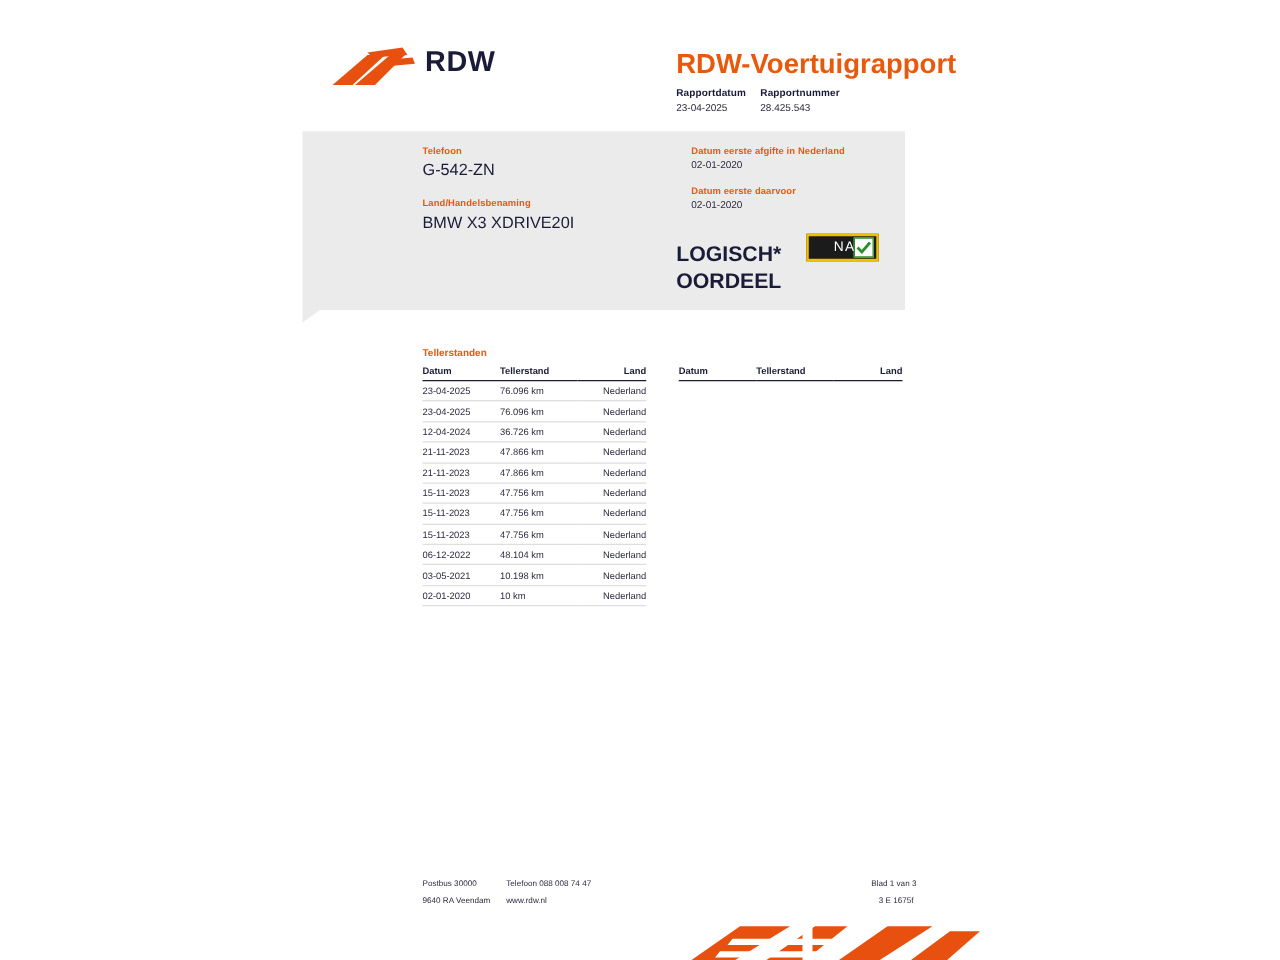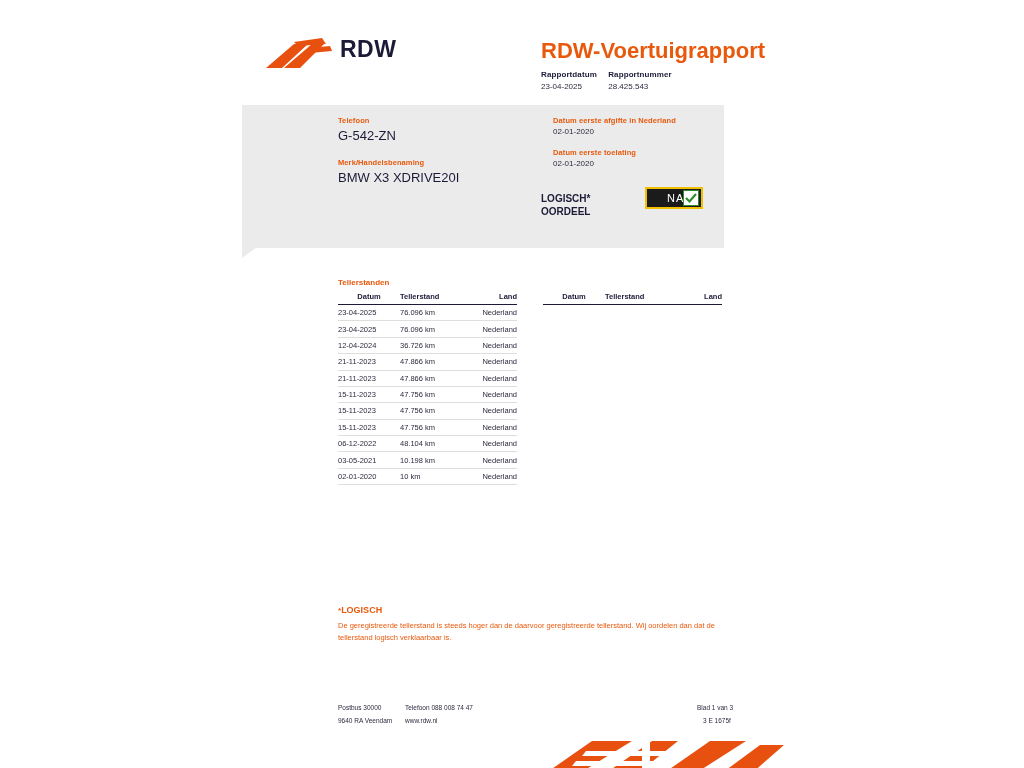--- a/index.html
+++ b/index.html
@@ -122,21 +122,21 @@
   .panel-right .block { margin-bottom: 12px; margin-left: 12px; }
   .small-value {
     font-size: 8px;
     color: #2b2b40;
     margin-top: 2px;
   }
   .verdict {
     position: absolute;
     left: 299px;
     top: 88px;
-    font-size: 10px;
+    font-size: 17px;
     font-weight: bold;
     color: #1b1b38;
     line-height: 1.25;
   }
   .nap-badge {
     position: absolute;
     left: 403px;
     top: 82px;
     width: 58px;
     height: 22px;
@@ -186,21 +186,21 @@
     border-collapse: collapse;
     font-size: 7.5px;
     color: #2b2b40;
   }
   table.odo th {
     font-size: 7.5px;
     font-weight: bold;
     color: #1b1b38;
     border-bottom: 1px solid #1b1b38;
     padding: 0 0 3px 0;
-    text-align: center;
+    text-align: left;
   }
   table.odo th.num, table.odo td.num { text-align: left; }
   table.odo th.land, table.odo td.land { text-align: right; }
   table.odo td {
     padding: 3.2px 0;
     border-bottom: 1px solid #dedede;
     white-space: nowrap;
   }
   .col-date { width: 62px; }
   .col-odo { width: 62px; }
@@ -294,31 +294,31 @@
     </div>
   </div>
 
   <div class="panel">
     <div class="panel-left">
       <div class="block">
         <div class="field-label">Telefoon</div>
         <div class="field-value">G-542-ZN</div>
       </div>
       <div class="block">
-        <div class="field-label">Merk/Handelsbenaming</div>
+        <div class="field-label">Land/Handelsbenaming</div>
         <div class="field-value">BMW X3 XDRIVE20I</div>
       </div>
     </div>
     <div class="panel-right">
       <div class="block">
         <div class="field-label">Datum eerste afgifte in Nederland</div>
         <div class="small-value">02-01-2020</div>
       </div>
       <div class="block">
-        <div class="field-label">Datum eerste toelating</div>
+        <div class="field-label">Datum eerste daarvoor</div>
         <div class="small-value">02-01-2020</div>
       </div>
     </div>
     <div class="verdict">
       <span>LOGISCH*</span><br>
       <span>OORDEEL</span>
     </div>
     <div class="nap-badge">
       <span class="nap-text">NAP</span>
       <span class="nap-check">
@@ -409,26 +409,20 @@
               <th class="col-odo num">Tellerstand</th>
               <th class="col-land land">Land</th>
             </tr>
           </thead>
           <tbody id="odo-right-body"></tbody>
         </table>
       </div>
     </div>
   </div>
 
-  <div class="footnote">
-    <div class="footnote-title">
-      <span class="star">*</span><span>LOGISCH</span>
-    </div>
-    <div class="footnote-text">De geregistreerde tellerstand is steeds hoger dan de daarvoor geregistreerde tellerstand. Wij oordelen dan dat de tellerstand logisch verklaarbaar is.</div>
-  </div>
 
   <div class="footer">
     <div class="footer-col f1">Postbus 30000</div>
     <div class="footer-col f2">Telefoon 088 008 74 47</div>
     <div class="footer-col f3">9640 RA Veendam</div>
     <div class="footer-col f4">www.rdw.nl</div>
     <div class="footer-col f5">Blad 1 van 3</div>
     <div class="footer-col f6">3 E 1675f</div>
   </div>
 

